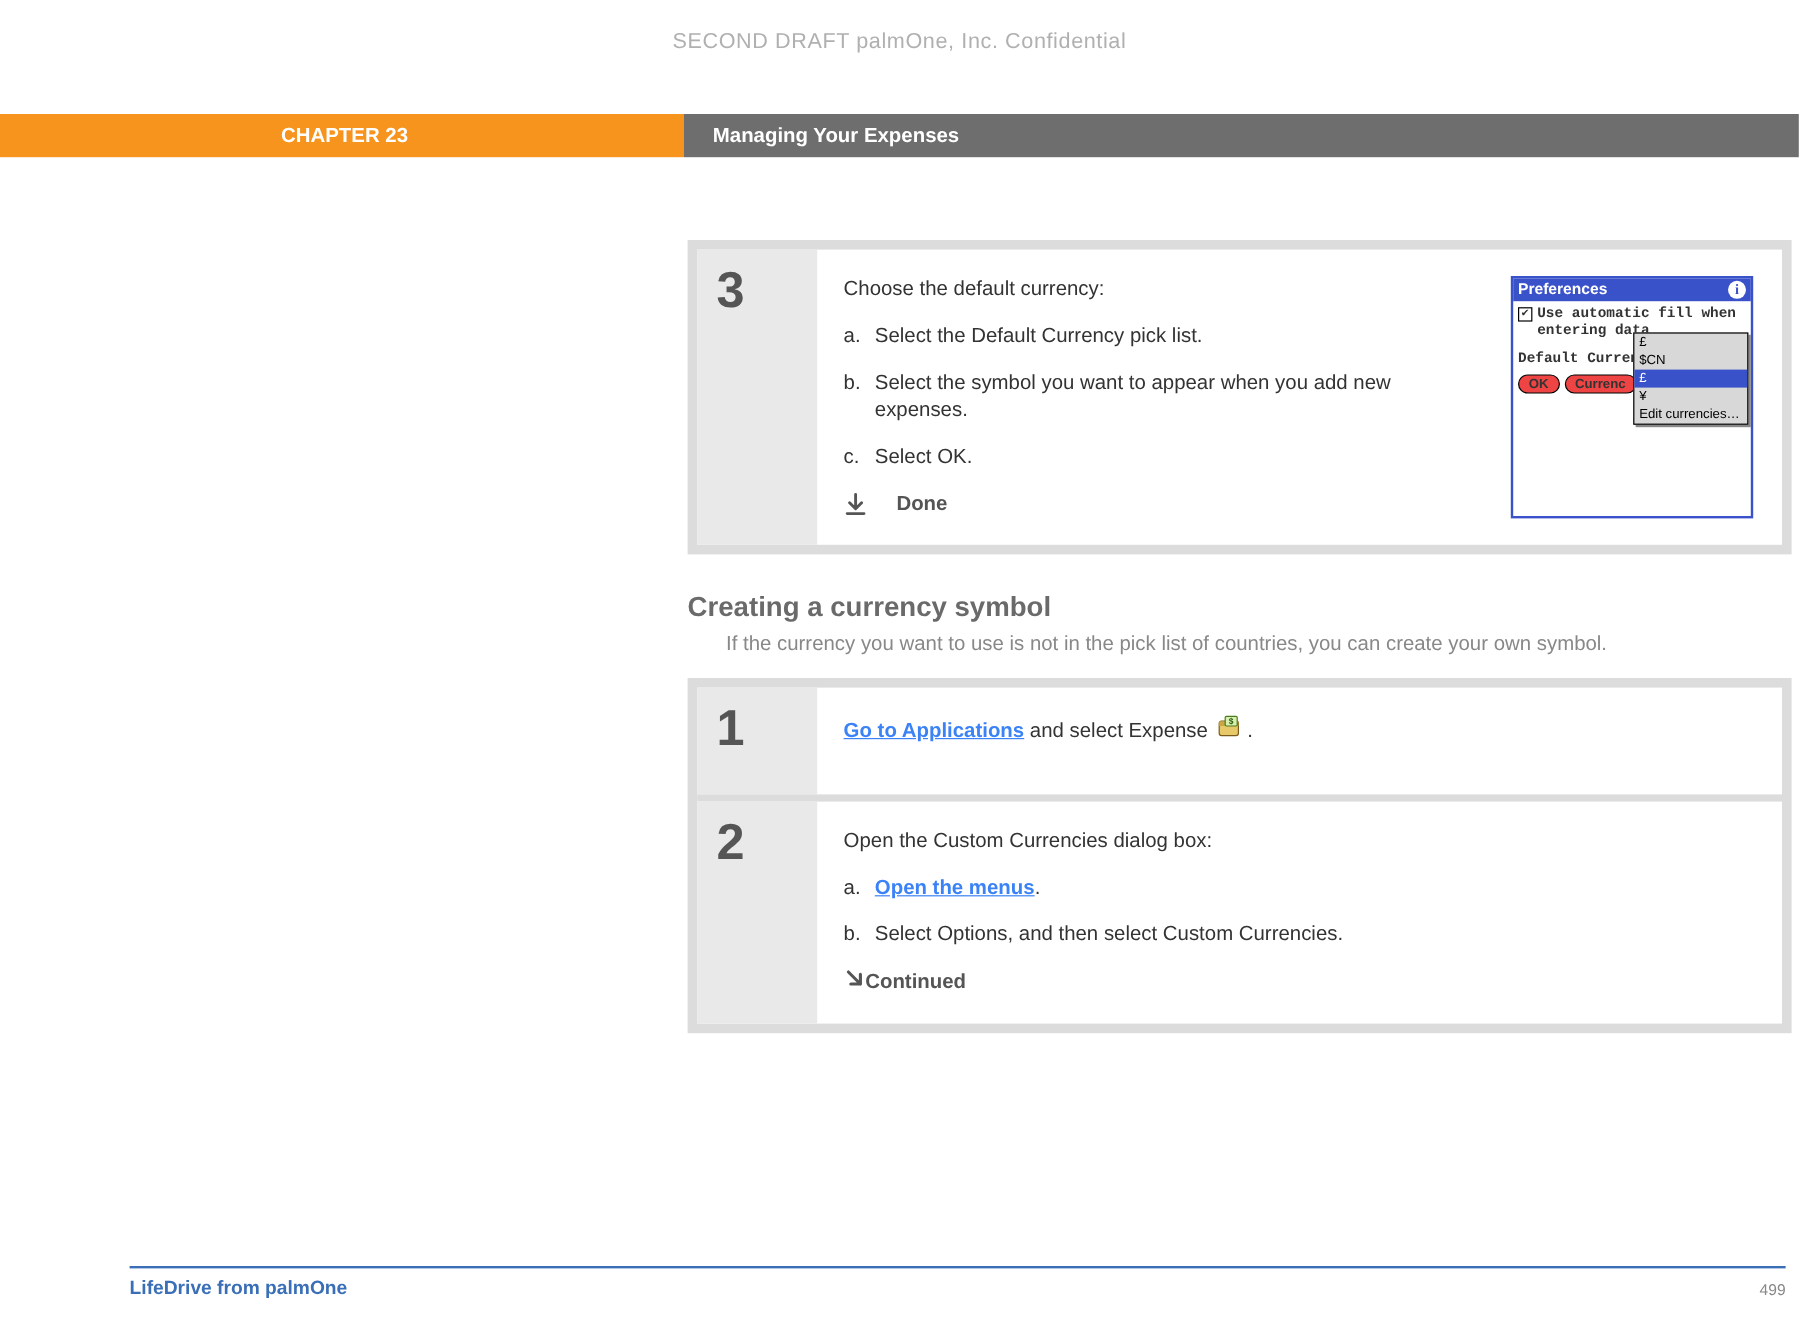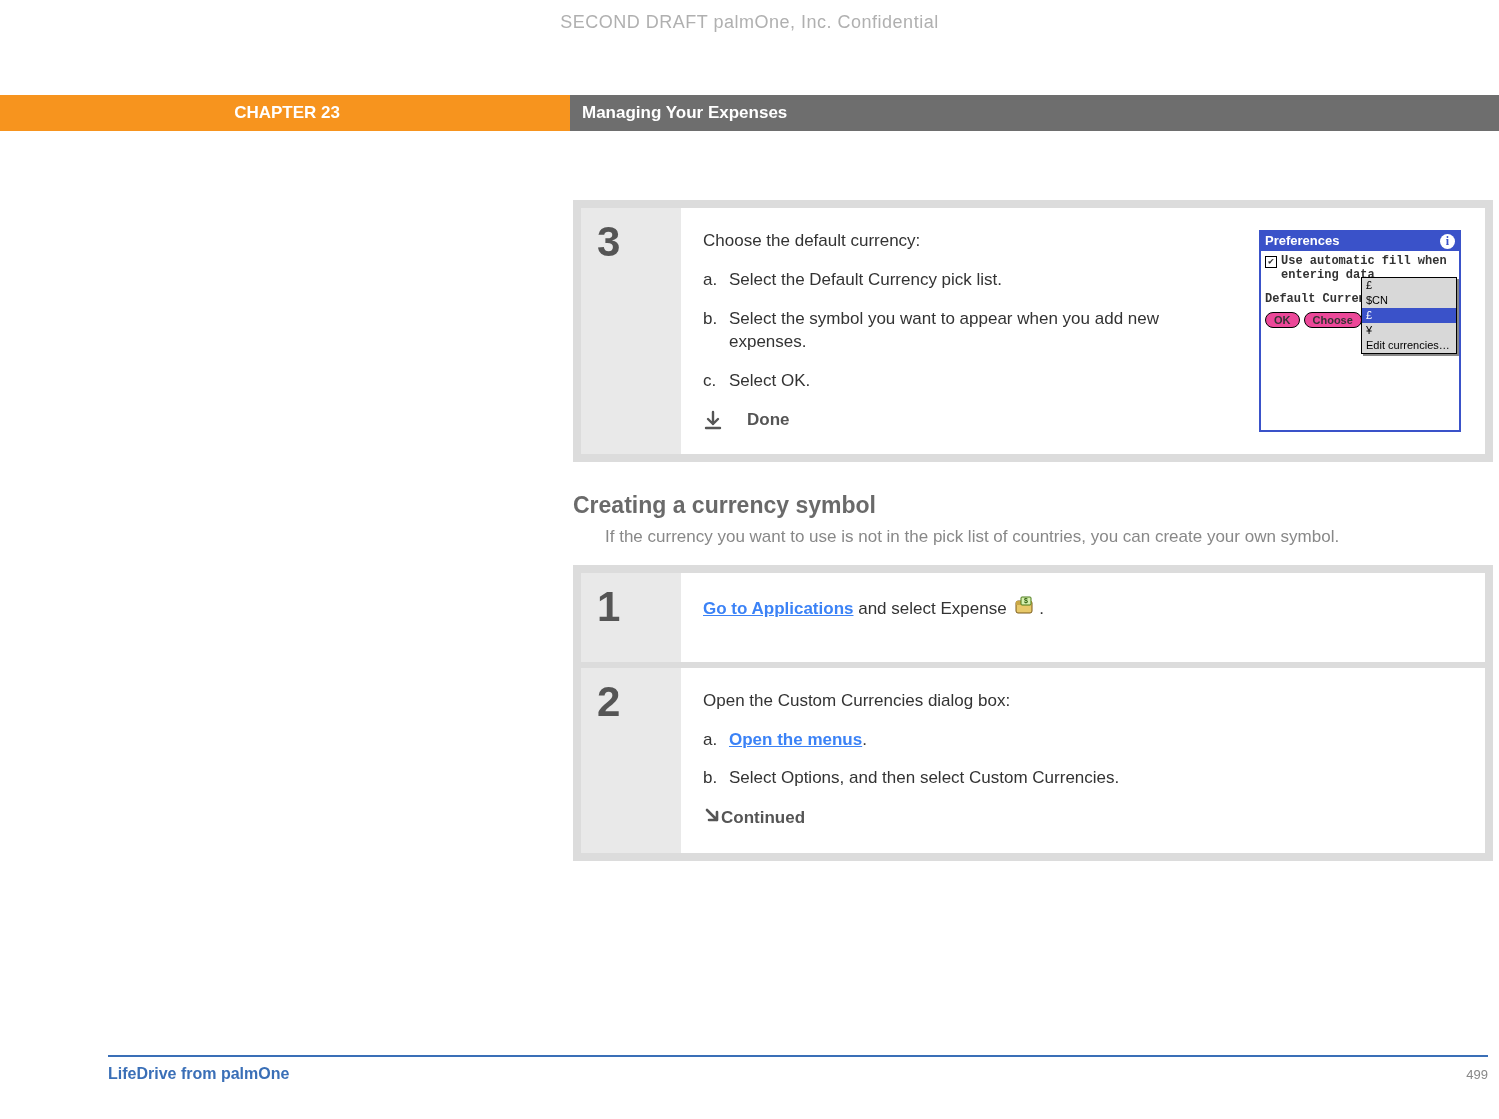--- a/index.html
+++ b/index.html
@@ -6,21 +6,21 @@
   body {
     font-family: Arial, Helvetica, sans-serif;
     background: #fff;
     width: 1499px;
     height: 1119px;
     position: relative;
     color: #333;
   }
   .watermark {
     position: absolute;
-    top: 12px;
+    top: 24px;
     left: 0;
     width: 100%;
     text-align: center;
     font-size: 18px;
     color: #b0b0b0;
     letter-spacing: 0.5px;
     font-weight:400;
   }
   .page {
     position:absolute;
@@ -47,21 +47,21 @@
     color:#fff;
     font-weight:bold;
     font-size:17px;
   }
   .title-block {
     background:#6e6e6e;
     flex:1;
     height:36px;
     display:flex;
     align-items:center;
-    padding-left:12px;
+    padding-left:24px;
     color:#fff;
     font-weight:bold;
     font-size:17px;
   }
   .content-col {
     position:absolute;
     left:573px;
     top:200px;
     width:920px;
   }
@@ -156,21 +156,21 @@
     font-size:13px;
   }
   .prefs-body { padding:4px 4px 4px 4px; position:relative; }
   .prefs-check-row { display:flex; align-items:flex-start; gap:4px; font-weight:bold; }
   .prefs-check-box { width:12px;height:12px;border:1px solid #000;display:inline-flex;align-items:center;justify-content:center;font-size:10px;flex-shrink:0;margin-top:1px;}
   .prefs-def-row { font-weight:bold; margin-top:10px;}
   .prefs-btn-row { margin-top:6px; display:flex; gap:4px;}
   .pill-btn {
     border:1px solid #000; border-radius:9px;
     padding:0 8px; font-size:11px; font-weight:bold;
-    background:#ec4899; font-family:Arial,sans-serif;
+    background:#ef4444; font-family:Arial,sans-serif;
     line-height:14px;
   }
   .dropdown {
     position:absolute;
     right:2px; top:26px;
     width:96px;
     border:1px solid #000;
     background:#d8d8d8;
     font-size:11px;
     font-family:Arial,sans-serif;
@@ -255,21 +255,21 @@
               <span class="info-circle">i</span>
             </div>
             <div class="prefs-body">
               <div class="prefs-check-row">
                 <span class="prefs-check-box">✔</span>
                 <span>Use automatic fill when entering data</span>
               </div>
               <div class="prefs-def-row">Default Currenc</div>
               <div class="prefs-btn-row">
                 <span class="pill-btn">OK</span>
-                <span class="pill-btn">Choose</span>
+                <span class="pill-btn">Currenc</span>
               </div>
               <div class="dropdown">
                 <div>£</div>
                 <div>$CN</div>
                 <div class="sel">£</div>
                 <div>¥</div>
                 <div>Edit currencies…</div>
               </div>
             </div>
           </div>

